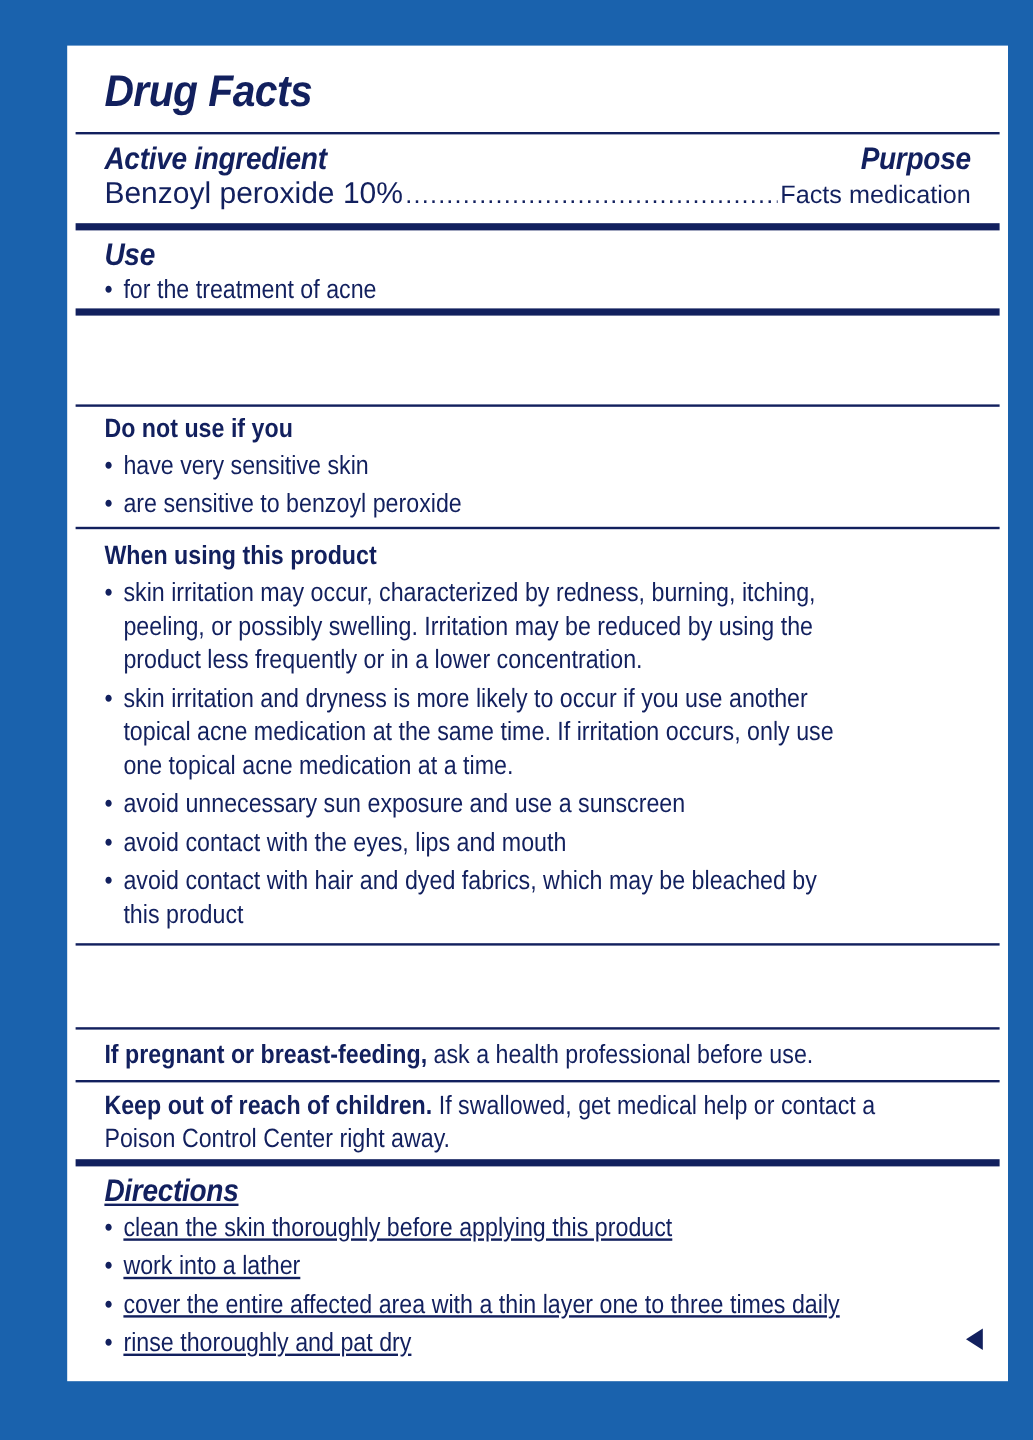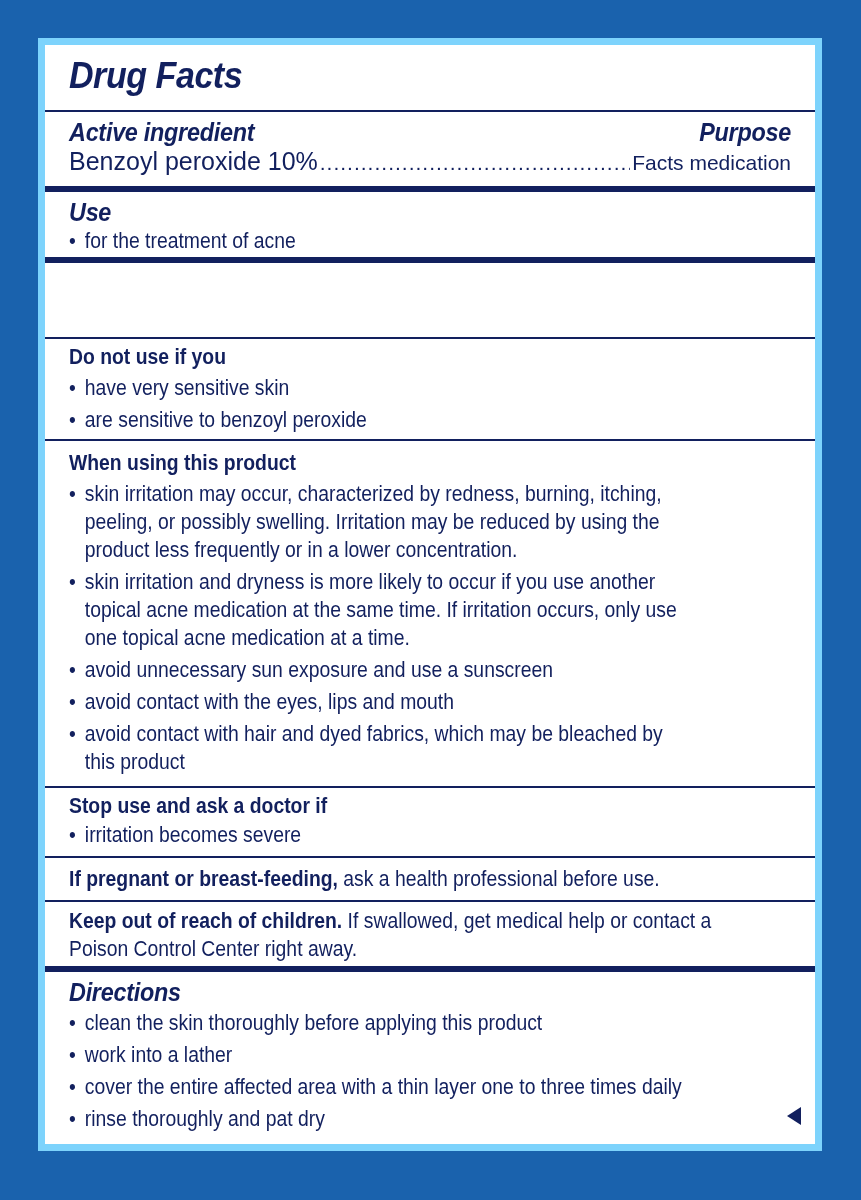--- a/index.html
+++ b/index.html
@@ -6,23 +6,23 @@
   body {
     width: 861px; height: 1200px;
     background: #1a62ad;
     position: relative;
     overflow: hidden;
     font-family: "Liberation Sans", sans-serif;
     color: #12205e;
   }
   .frame {
     position: absolute;
-    left: 38px; top: 38px;
+    left: 56px; top: 38px;
     width: 784px; height: 1113px;
-    background: #7dd3fc;
+    background: #ffffff;
     box-sizing: border-box;
   }
   .panel {
     position: absolute;
     left: 7px; top: 7px;
     width: 770px; height: 1099px;
     background: #ffffff;
     box-sizing: border-box;
   }
   .sec { position: absolute; left: 0; right: 0; padding: 0 24px 0 24px; box-sizing: border-box; }
@@ -126,38 +126,34 @@
       <div class="li txt" style="margin-top:4px;">
         <div>avoid contact with the eyes, lips and mouth</div>
       </div>
       <div class="li txt" style="margin-top:4px;">
         <div>avoid contact with hair and dyed fabrics, which may be bleached by</div>
         <div>this product</div>
       </div>
     </div>
     <div class="rule thin" style="top:741px;"></div>
 
-    <div class="sec" style="top:746px;">
-      <div class="h-bold">Stop use and ask a doctor if</div>
-      <div class="txt li">irritation becomes severe</div>
-    </div>
     <div class="rule thin" style="top:811px;"></div>
 
     <div class="sec" style="top:820px;">
       <div class="txt"><span class="inline-bold">If pregnant or breast-feeding,</span><span> ask a health professional before use.</span></div>
     </div>
     <div class="rule thin" style="top:855px;"></div>
 
     <div class="sec" style="top:862px;">
       <div class="txt"><span class="inline-bold">Keep out of reach of children.</span><span> If swallowed, get medical help or contact a</span></div>
       <div class="txt">Poison Control Center right away.</div>
     </div>
     <div class="rule thick" style="top:921px;"></div>
 
-    <div class="sec" style="top:932px;">
+    <div class="sec" style="top:932px;text-decoration:underline;">
       <div class="h-italic">Directions</div>
       <div class="txt li" style="line-height:32px;">clean the skin thoroughly before applying this product</div>
       <div class="txt li" style="line-height:32px;">work into a lather</div>
       <div class="txt li" style="line-height:32px;">cover the entire affected area with a thin layer one to three times daily</div>
       <div class="txt li" style="line-height:32px;">rinse thoroughly and pat dry</div>
     </div>
     <div class="triangle"></div>
 
   </div>
 </div>

